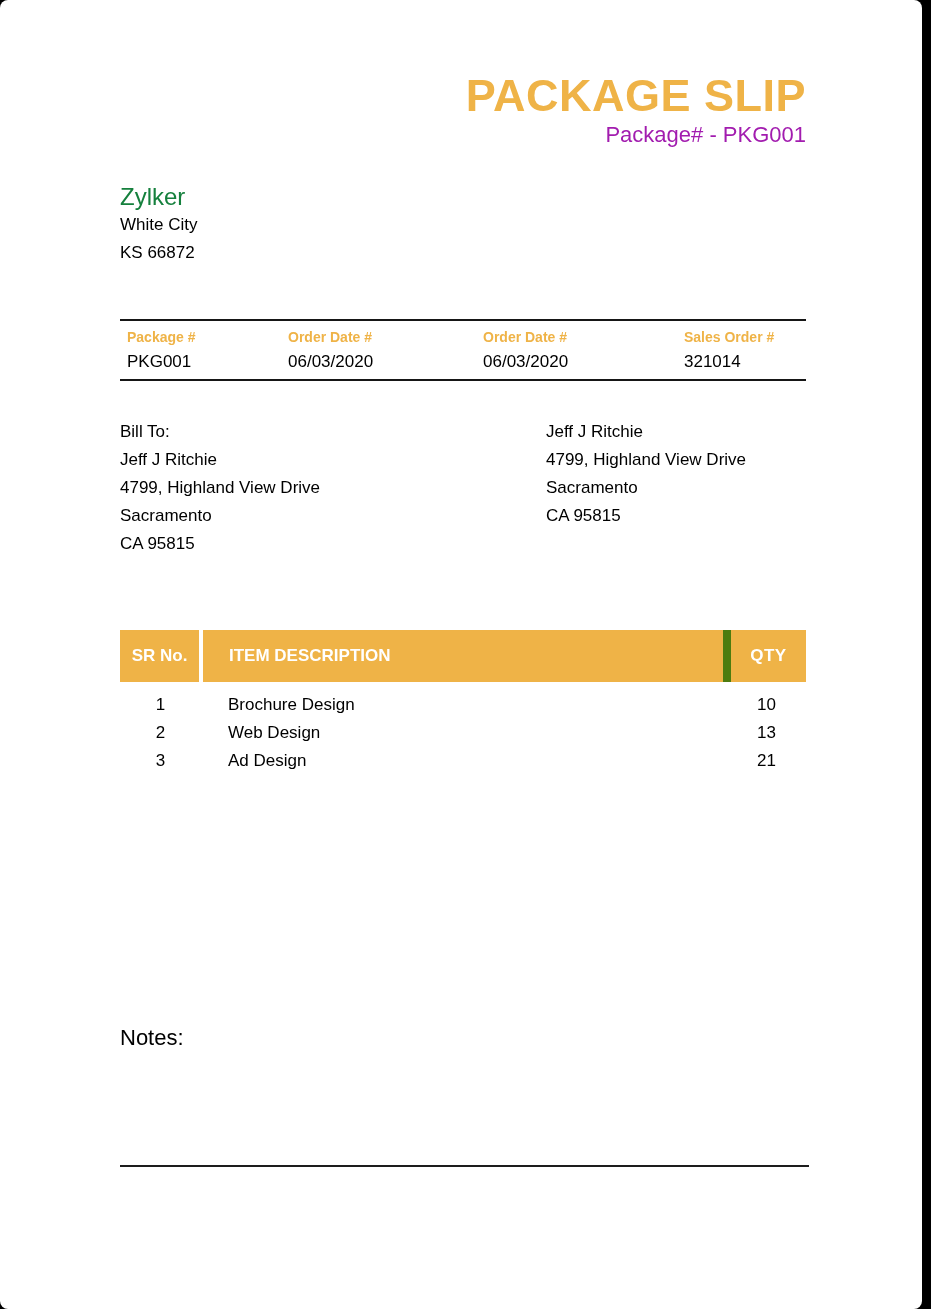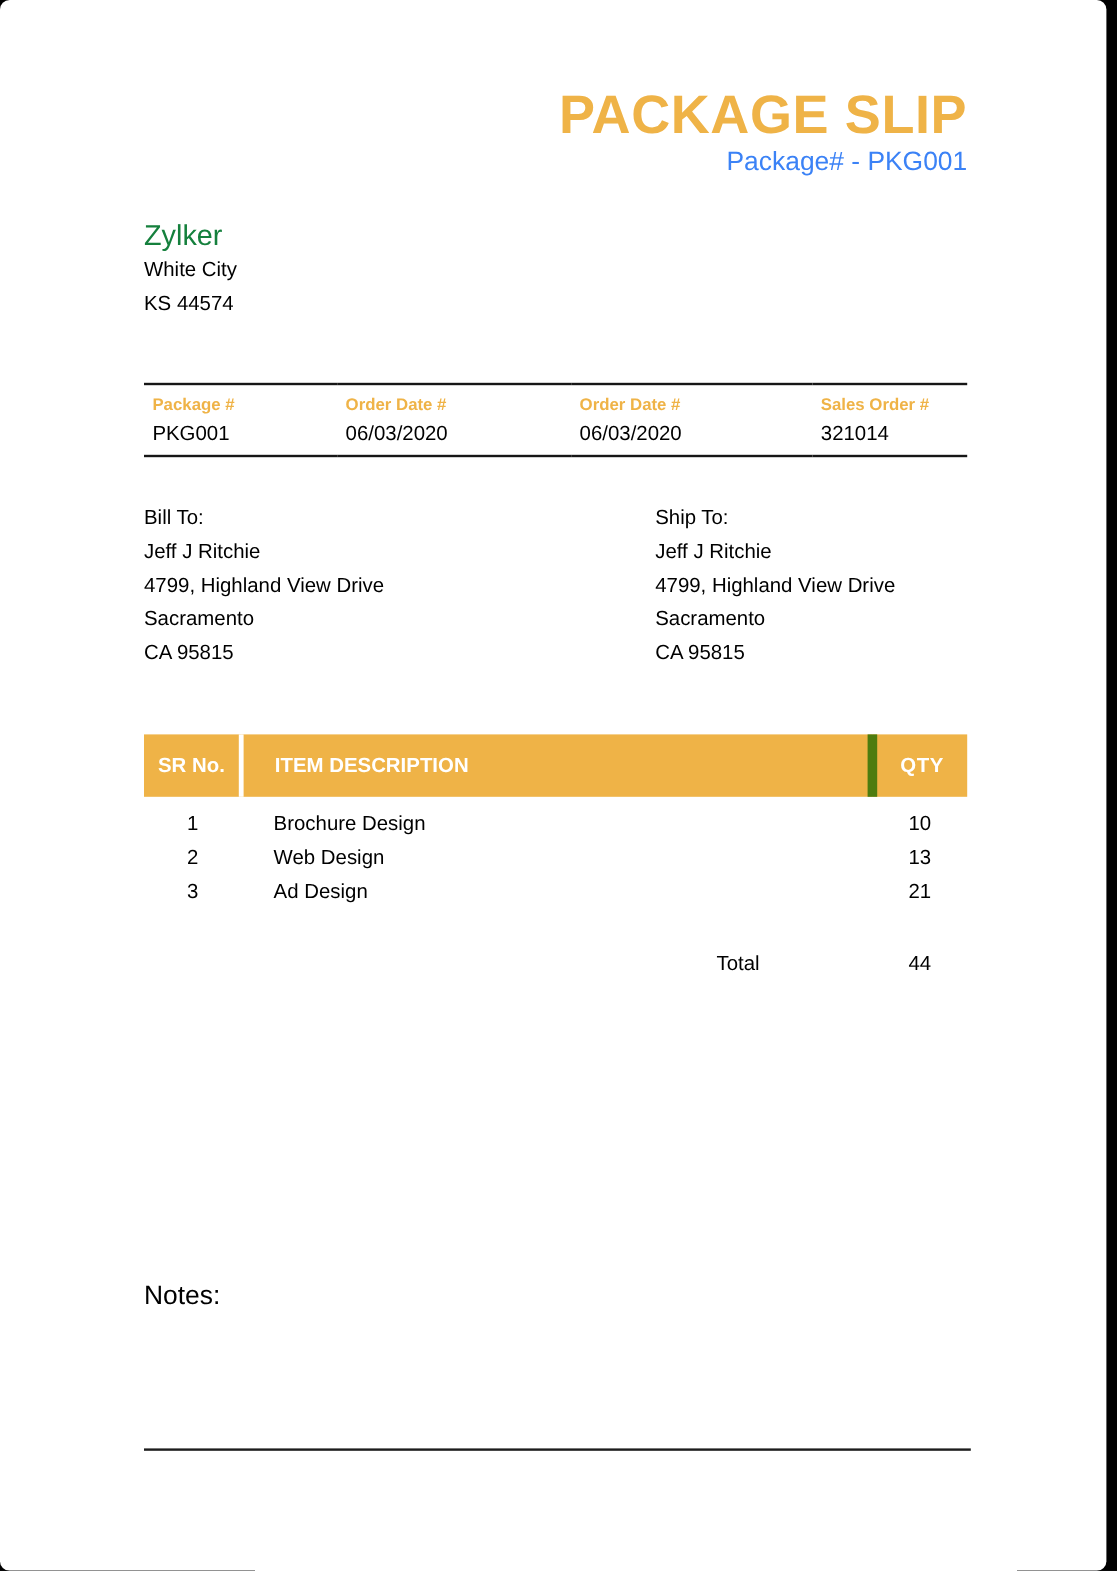--- a/index.html
+++ b/index.html
@@ -22,21 +22,21 @@
     padding-top: 72px;
   }
 
   
   .doc-header { text-align: right; }
   .title {
     font-size: 45px; font-weight: bold; color: var(--accent);
     line-height: 48px; letter-spacing: 0.5px;
   }
   .subtitle {
-    font-size: 22px; color: #3b82f6; line-height: 30px;
+    font-size: 22px; color: #a21caf; line-height: 30px;
   }
 
   
   .company { margin-top: 33px; font-size: 17px; line-height: 28px; }
   .company-name { color: #15803d; font-size: 24px; }
 
   
   .info-table {
     width: 686px; margin-top: 52px;
     border-collapse: collapse; table-layout: fixed;
@@ -54,21 +54,21 @@
     font-size: 17px; padding: 4px 0 7px 7px;
   }
 
   
   .addresses { display: flex; margin-top: 37px; }
   .address { width: 426px; font-size: 17px; line-height: 28px; }
   .address.ship { width: 260px; }
 
   
   .items-table {
-    width: 686px; margin-top: 54px;
+    width: 686px; margin-top: 72px;
     border-collapse: collapse; table-layout: fixed;
   }
   .items-table col.sr { width: 81px; }
   .items-table col.desc { width: 526px; }
   .items-table col.qty { width: 79px; }
   .items-table thead th {
     background: var(--accent); color: #ffffff; font-weight: bold;
     font-size: 17px; height: 52px; vertical-align: middle;
   }
   .items-table thead th.sr-h { text-align: center; }
@@ -106,21 +106,21 @@
   <div class="content">
 
     <header class="doc-header">
       <div class="title">PACKAGE SLIP</div>
       <div class="subtitle">Package# - PKG001</div>
     </header>
 
     <section class="company">
       <div class="company-name">Zylker</div>
       <div>White City</div>
-      <div>KS 44574</div>
+      <div>KS 66872</div>
     </section>
 
     <table class="info-table">
       <colgroup>
           <col class="c1">
           <col class="c2">
           <col class="c3">
           <col class="c4">
         </colgroup>
       <thead>
@@ -143,21 +143,20 @@
 
     <section class="addresses">
       <div class="address">
         <div>Bill To:</div>
         <div>Jeff J Ritchie</div>
         <div>4799, Highland View Drive</div>
         <div>Sacramento</div>
         <div>CA 95815</div>
       </div>
       <div class="address ship">
-        <div>Ship To:</div>
         <div>Jeff J Ritchie</div>
         <div>4799, Highland View Drive</div>
         <div>Sacramento</div>
         <div>CA 95815</div>
       </div>
     </section>
 
     <table class="items-table">
       <colgroup>
           <col class="sr">
@@ -183,24 +182,19 @@
           <td class="qty-c">13</td>
         </tr>
         <tr>
           <td class="sr-c">3</td>
           <td class="desc-c">Ad Design</td>
           <td class="qty-c">21</td>
         </tr>
       </tbody>
     </table>
 
-    <div class="total-row">
-      <div class="total-spacer"></div>
-      <div class="total-label-cell">Total</div>
-      <div class="total-value-cell">44</div>
-    </div>
 
     <div class="notes">Notes:</div>
 
     <div class="bottom-rule"></div>
 
   </div>
 </div>
 
 </body></html>

